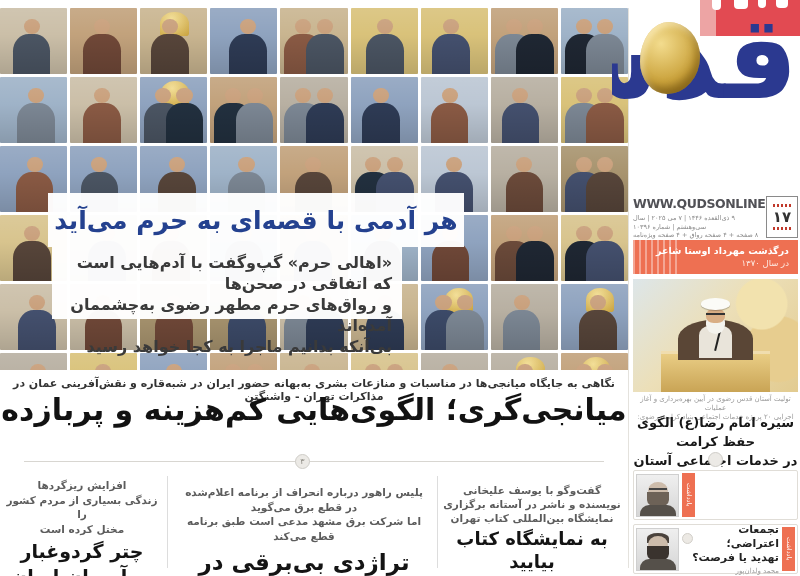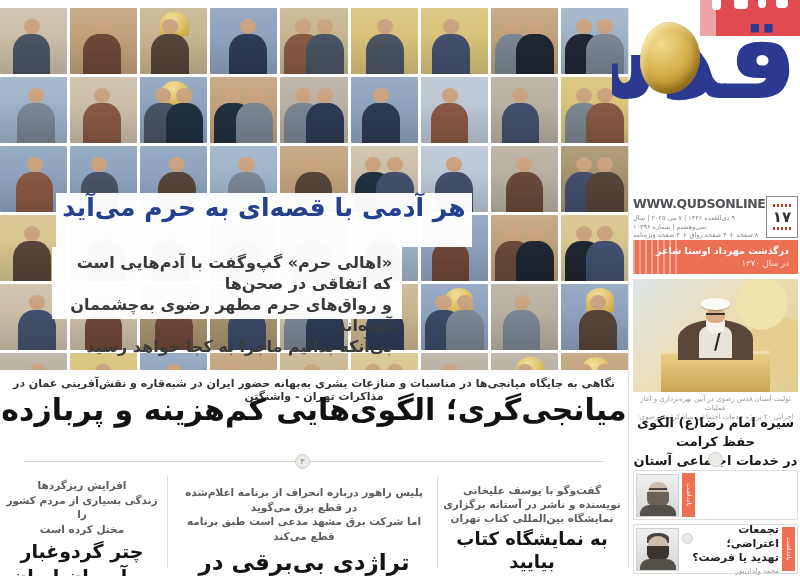--- a/index.html
+++ b/index.html
@@ -14,22 +14,22 @@
   .collage{position:absolute; left:0; top:8px; width:628px; height:362px;
     display:grid; grid-template-columns:repeat(9,1fr); grid-auto-rows:66px; gap:3px; overflow:hidden; z-index:1;}
   .tile{position:relative; overflow:hidden; border-radius:1px;}
   .tile::after{content:""; position:absolute; inset:0; background:linear-gradient(180deg, rgba(255,255,255,.10) 0%, rgba(0,0,0,0) 40%, rgba(0,0,0,.14) 100%);}
   .p-head{position:absolute; width:24%; height:24%; border-radius:50%;}
   .p-body{position:absolute; top:40%; width:56%; height:62%; border-radius:42% 42% 0 0;}
   .dome{position:absolute; top:6%; width:42%; height:36%; border-radius:50% 50% 12% 12%;
     background:radial-gradient(circle at 40% 30%, #f2dd92, #c9a23d);}
 
   
-  .lead-headline-box{position:absolute; left:56px; top:193px; width:416px; height:54px; background:rgba(255,255,255,.97);
-    z-index:2; display:flex; align-items:flex-start; justify-content:center;}
+  .lead-headline-box{position:absolute; left:48px; top:193px; width:416px; height:54px; background:rgba(255,255,255,.97);
+    z-index:2; display:flex; align-items:center; justify-content:center;}
   .lead-headline{font-size:25px; font-weight:bold; color:var(--headline-blue); white-space:nowrap;}
   .lead-sub-box{position:absolute; left:52px; top:247px; width:350px; height:72px; background:rgba(255,255,255,.97);
     z-index:2; padding:5px 10px 0 6px; direction:rtl; text-align:right;}
   .lead-sub-box div{font-size:16px; font-weight:bold; color:#3a3a3a; line-height:21px;}
 
   
   .med-kicker{position:absolute; left:0; top:377px; width:628px; text-align:center; direction:rtl;
     font-size:11px; font-weight:bold; color:#333;}
   .med-headline{position:absolute; left:0; top:392px; width:628px; text-align:center; direction:rtl;
     font-size:30px; font-weight:900; color:#121212; letter-spacing:-0.5px;}

